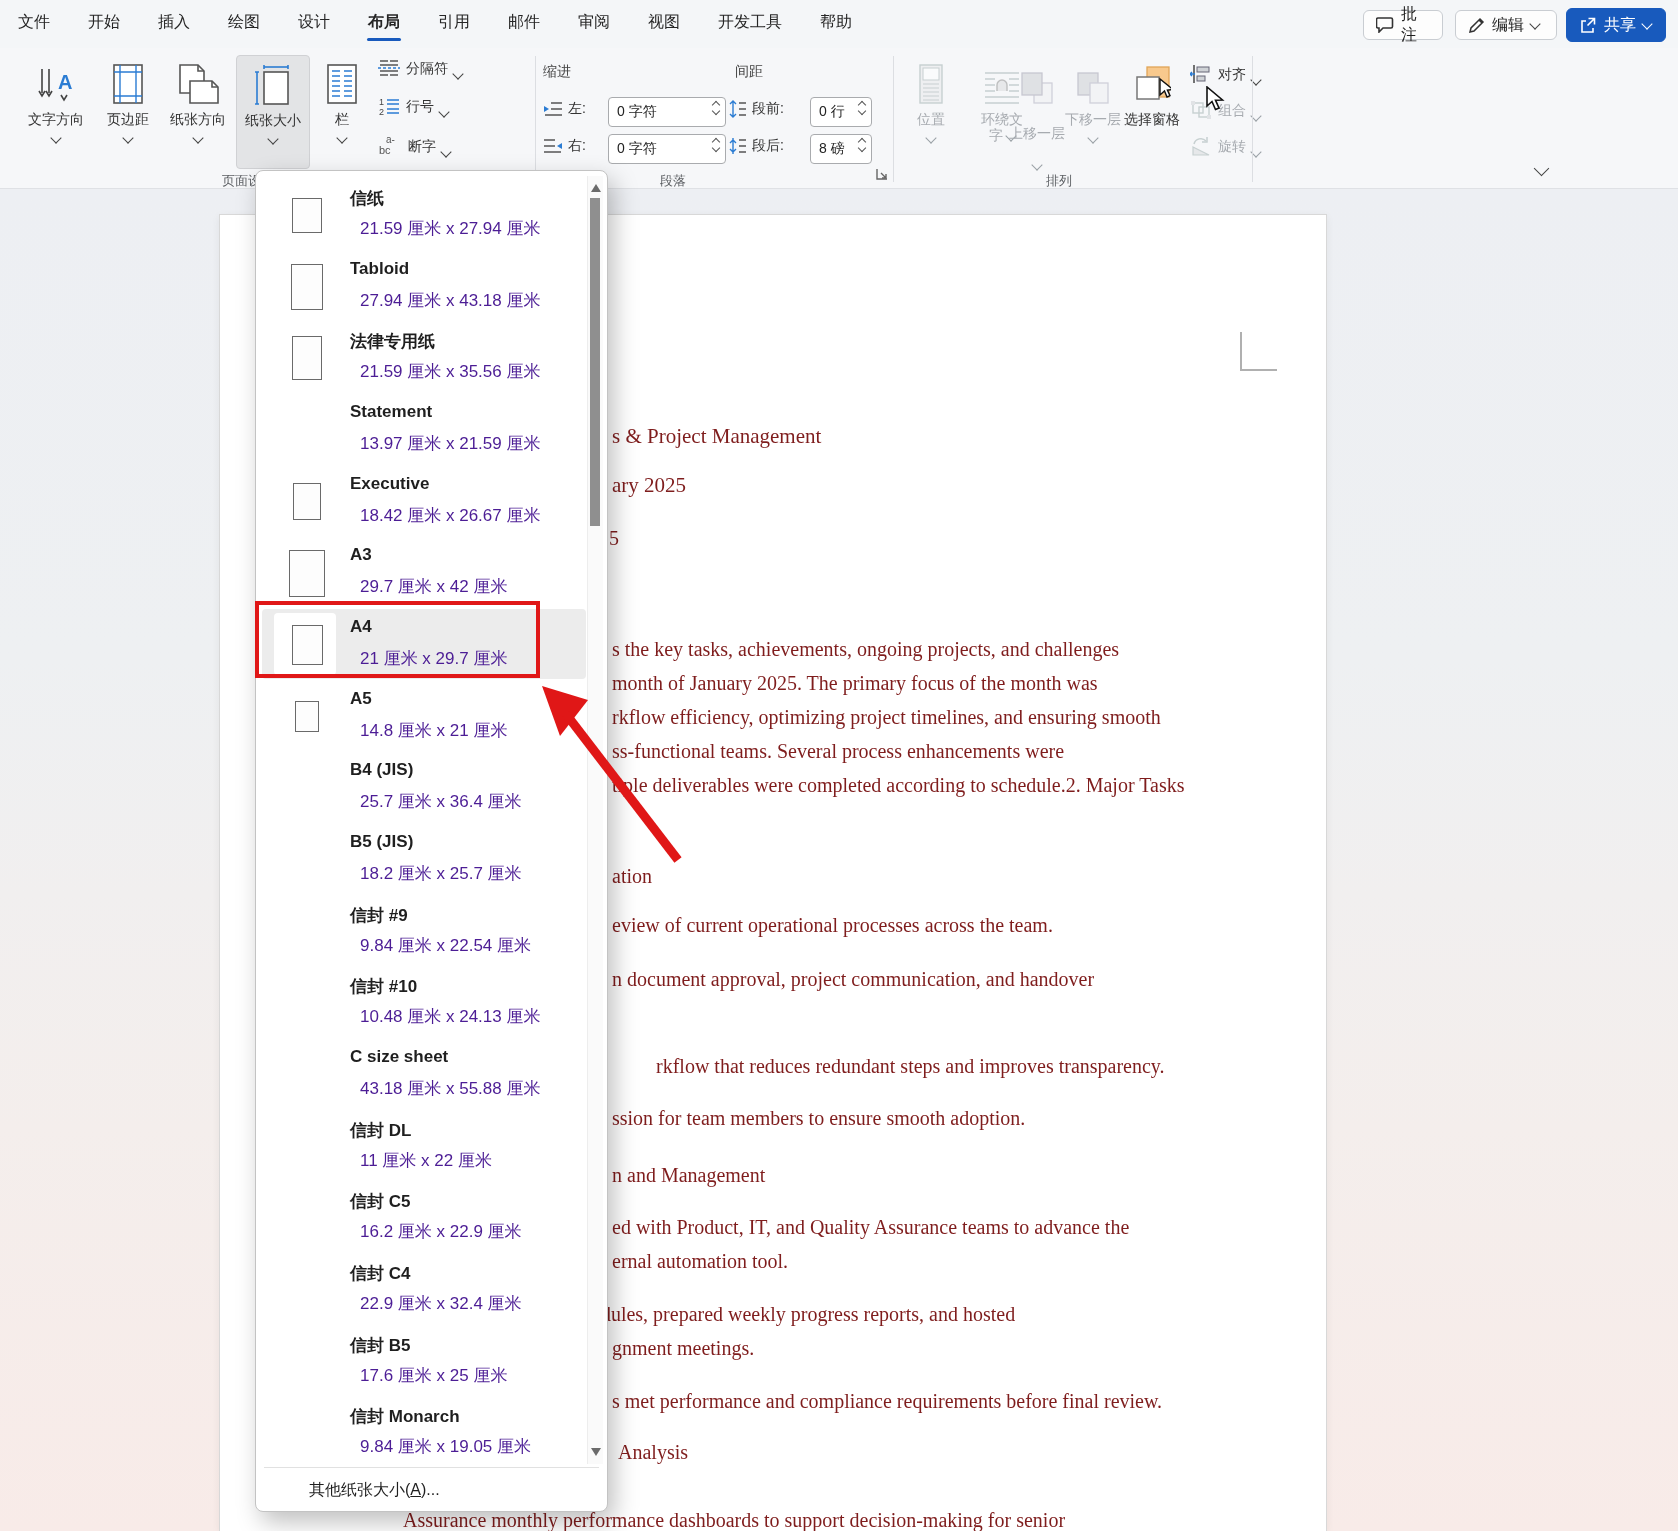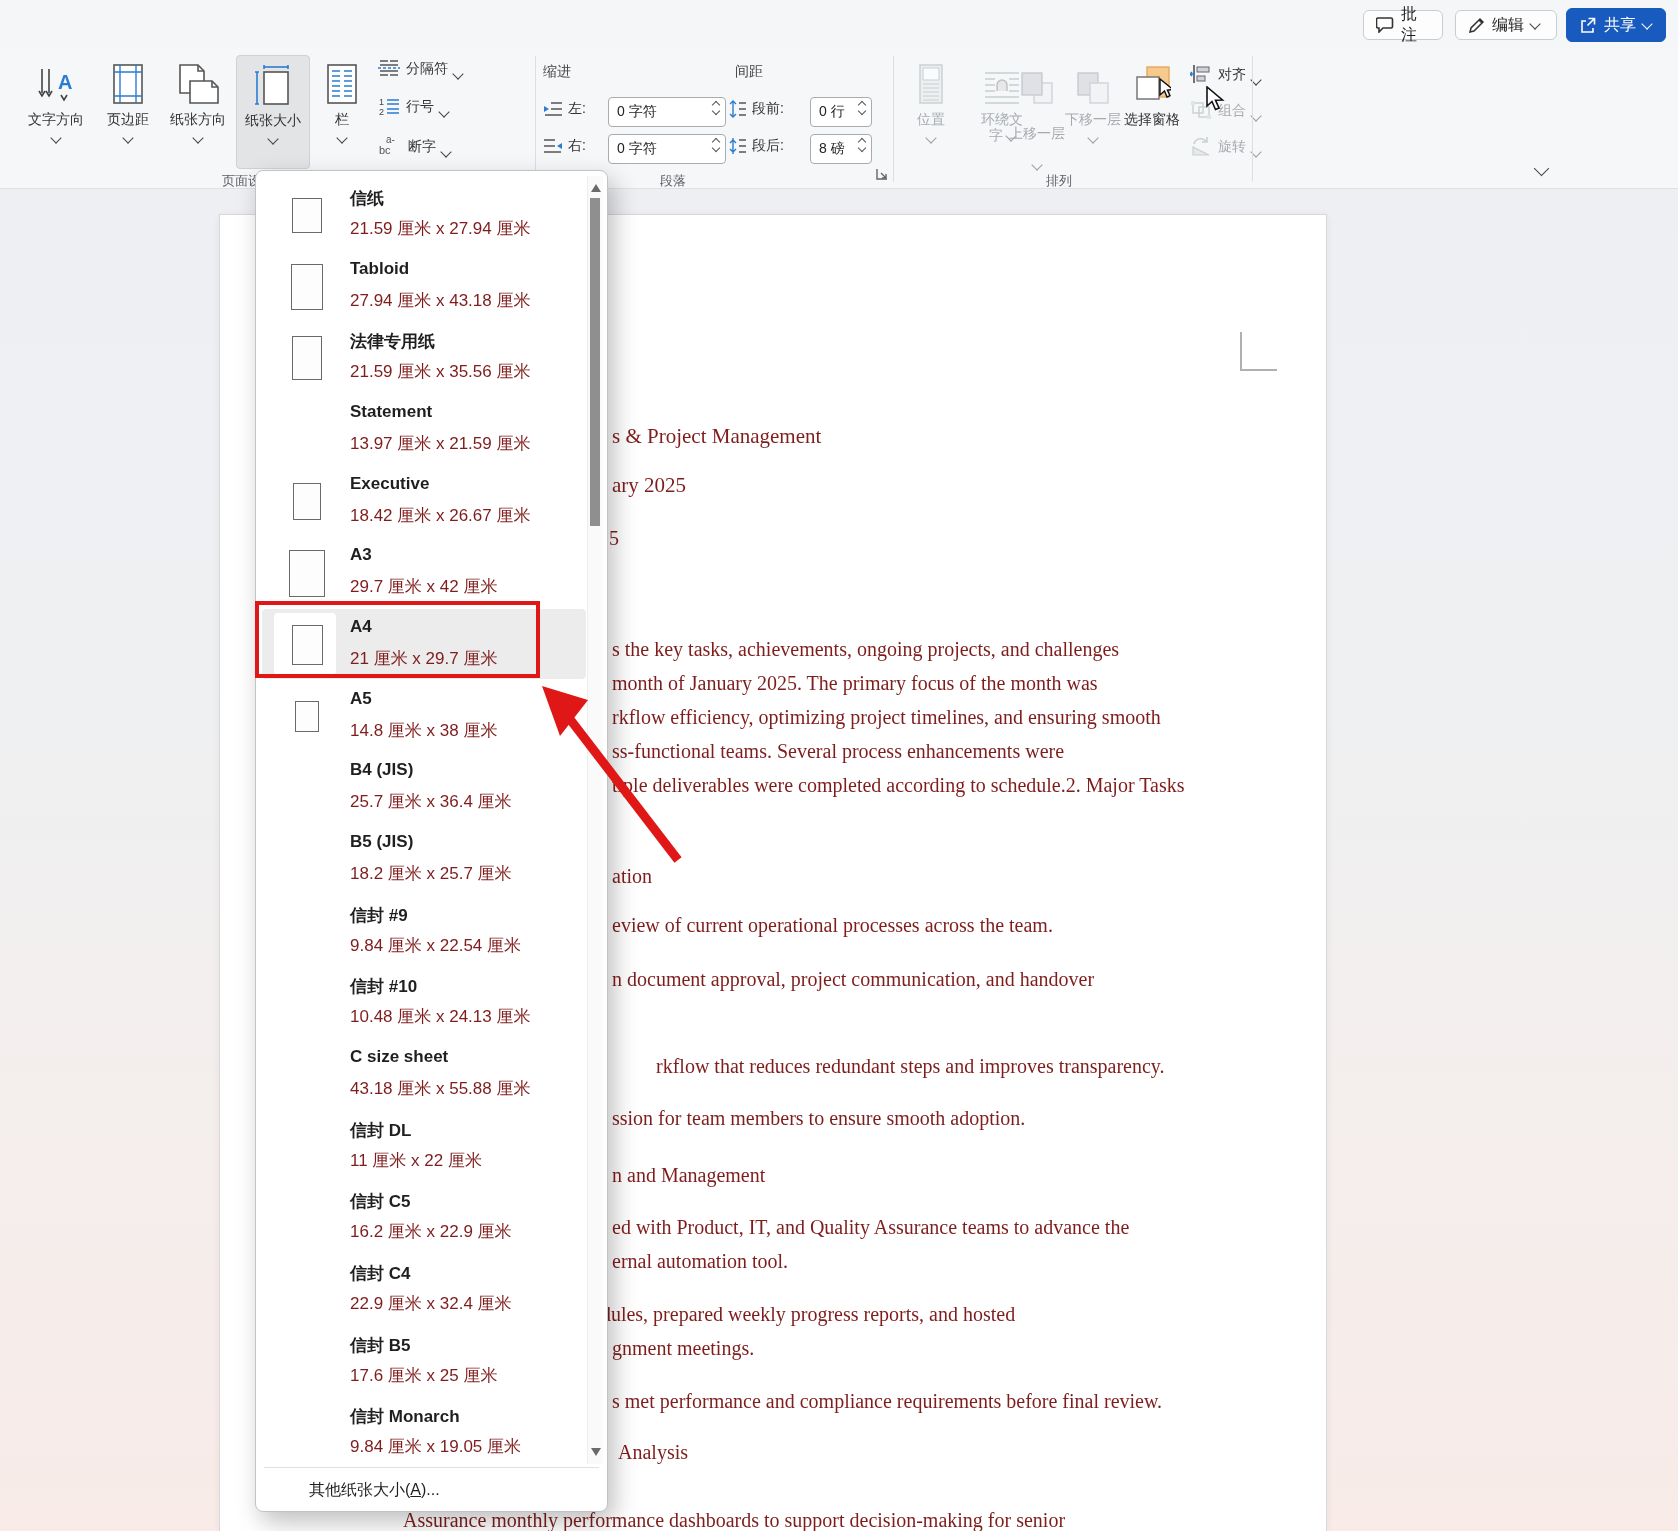--- a/index.html
+++ b/index.html
@@ -46,40 +46,54 @@
   .cropmark-v{position:absolute;left:1240px;top:332px;width:1.5px;height:38px;background:#b0b0b0;z-index:2;}
   .cropmark-h{position:absolute;left:1240px;top:369px;width:37px;height:1.5px;background:#b0b0b0;z-index:2;}
   
   .dropdown{position:absolute;left:255px;top:170px;width:353px;height:1342px;background:#fff;
     border:1px solid #c3c3c3;border-radius:8px;box-shadow:6px 10px 24px rgba(0,0,0,.25);z-index:10;box-sizing:border-box;}
   .dd-row{position:absolute;left:6px;width:324px;height:70px;border-radius:4px;}
   .dd-row.sel{background:#ececec;}
   .dd-plate{position:absolute;left:12px;top:4px;width:62px;height:62px;background:#fff;border-radius:4px;}
   .dd-ic{position:absolute;background:#fdfdfd;border:1.6px solid #6a6a6a;}
   .dd-name{position:absolute;left:88px;top:8px;font-size:17px;font-weight:bold;color:#1f1f1f;white-space:nowrap;}
-  .dd-dims{position:absolute;left:88px;top:38px;font-size:17px;color:#7f1d1d;white-space:nowrap;}
+  .dd-dims{position:absolute;left:98px;top:38px;font-size:17px;color:#4c1d95;white-space:nowrap;}
   .dd-footer{position:absolute;left:8px;right:8px;top:1296px;border-top:1px solid #e1e1e1;height:44px;}
   .dd-footer .txt{position:absolute;left:45px;top:12px;font-size:16px;color:#1f1f1f;white-space:nowrap;}
   .sbar{position:absolute;right:4px;top:5px;width:15px;height:1288px;background:#fafafa;border-left:1px solid #ededed;}
   .sb-thumb{position:absolute;left:2px;width:10px;background:#8f8f8f;border-radius:0px;}
   .sb-arr{position:absolute;left:3px;width:0;height:0;border-left:5px solid transparent;border-right:5px solid transparent;}
   .sb-arr.up{top:8px;border-bottom:8px solid #6b6b6b;}
   .sb-arr.down{bottom:8px;border-top:8px solid #6b6b6b;}
   
   .redbox{position:absolute;left:255px;top:601px;width:285px;height:77px;border:4px solid #e01717;z-index:20;box-sizing:border-box;}
   .redarrow{position:absolute;left:500px;top:630px;z-index:20;}
   .cursor{position:absolute;z-index:30;}
   svg{display:block;}
 </style>
 </head>
 <body>
 
 <div class="screen">
 
   <div class="titlebar">
+    <div class="tabs">
+        <div class="tab">文件</div>
+        <div class="tab">开始</div>
+        <div class="tab">插入</div>
+        <div class="tab">绘图</div>
+        <div class="tab">设计</div>
+        <div class="tab active">布局</div>
+        <div class="tab">引用</div>
+        <div class="tab">邮件</div>
+        <div class="tab">审阅</div>
+        <div class="tab">视图</div>
+        <div class="tab">开发工具</div>
+        <div class="tab">帮助</div>
+      </div>
 
     <div class="tb-btn" style="left:1363px;width:80px;">
       <span>
         <svg width="18" height="16" viewBox="0 0 18 16">
             <path d="M2 1 h13 a1.5 1.5 0 0 1 1.5 1.5 v7 a1.5 1.5 0 0 1 -1.5 1.5 h-8 l-4 4 v-4 h-1 a1.5 1.5 0 0 1 -1.5 -1.5 v-7 A1.5 1.5 0 0 1 2 1 Z" fill="none" stroke="#333" stroke-width="1.6"></path>
           </svg>
       </span>
       <span>批注</span>
     </div>
 
@@ -444,21 +458,21 @@
         </div>
         <div class="dd-row sel" style="top: 437.96px;">
           <div class="dd-plate"></div>
           <div class="dd-ic" style="width: 29px; height: 38px; left: 29.5px; top: 16px;"></div>
           <span class="dd-name">A4</span>
           <span class="dd-dims">21 厘米 x 29.7 厘米</span>
         </div>
         <div class="dd-row" style="top: 509.62px;">
           <div class="dd-ic" style="width: 22px; height: 29px; left: 33px; top: 20.5px;"></div>
           <span class="dd-name">A5</span>
-          <span class="dd-dims">14.8 厘米 x 38 厘米</span>
+          <span class="dd-dims">14.8 厘米 x 21 厘米</span>
         </div>
         <div class="dd-row" style="top: 581.28px;">
           <span class="dd-name">B4 (JIS)</span>
           <span class="dd-dims">25.7 厘米 x 36.4 厘米</span>
         </div>
         <div class="dd-row" style="top: 652.94px;">
           <span class="dd-name">B5 (JIS)</span>
           <span class="dd-dims">18.2 厘米 x 25.7 厘米</span>
         </div>
         <div class="dd-row" style="top: 724.6px;">

